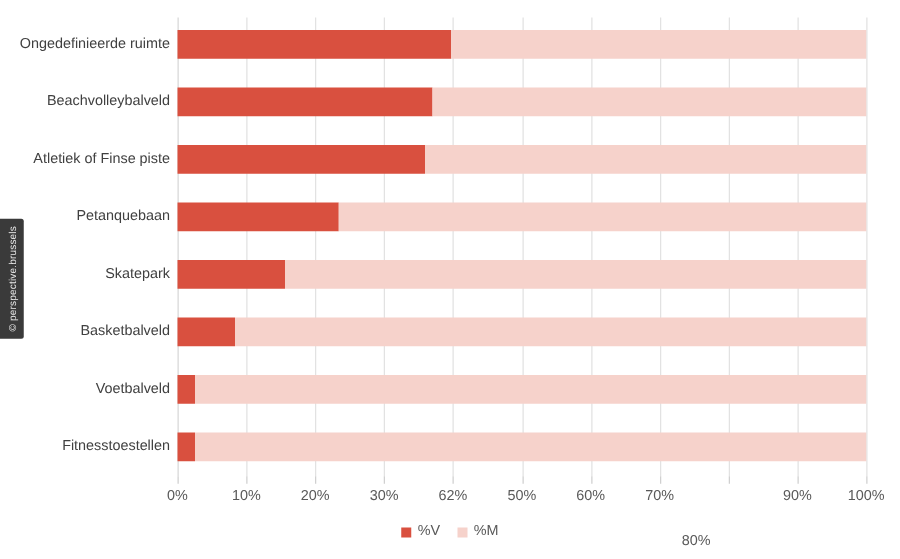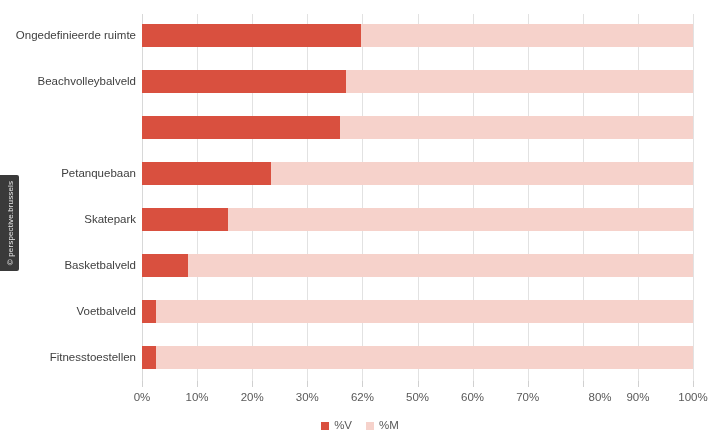--- a/index.html
+++ b/index.html
@@ -159,20 +159,21 @@
 
 <div id="chart-root">
 
   <div id="watermark">
     <span class="wm-text">© perspective.brussels</span>
   </div>
 
   <div id="y-labels">
       <div class="cat-label" style="top: 15px;">Ongedefinieerde ruimte</div>
       <div class="cat-label" style="top: 61px;">Beachvolleybalveld</div>
+      <div class="cat-label" style="top: 107px;">Atletiek of Finse piste</div>
       <div class="cat-label" style="top: 153px;">Petanquebaan</div>
       <div class="cat-label" style="top: 199px;">Skatepark</div>
       <div class="cat-label" style="top: 291px;">Voetbalveld</div>
       <div class="cat-label" style="top: 245px;">Basketbalveld</div>
       <div class="cat-label" style="top: 337px;">Fitnesstoestellen</div>
     </div>
 
   <div id="plot-area">
       <div class="gridline axis-zero" style="left: 0px;"></div>
       <div class="gridline" style="left: 55.1px;"></div>
@@ -230,21 +231,21 @@
       <div class="tick-label" style="left: 165.3px;">30%</div>
       <div class="tick-mark" style="left: 220.4px;"></div>
       <div class="tick-label" style="left: 220.4px;">62%</div>
       <div class="tick-mark" style="left: 275.5px;"></div>
       <div class="tick-label" style="left: 275.5px;">50%</div>
       <div class="tick-mark" style="left: 330.6px;"></div>
       <div class="tick-label" style="left: 330.6px;">60%</div>
       <div class="tick-mark" style="left: 385.7px;"></div>
       <div class="tick-label" style="left: 385.7px;">70%</div>
       <div class="tick-mark" style="left: 440.8px;"></div>
-      <div class="tick-label" style="left: 458px;">80%</div>
+      <div class="tick-label" style="left: 415px; margin-top: 36px;">80%</div>
       <div class="tick-mark" style="left: 495.9px;"></div>
       <div class="tick-label" style="left: 495.9px;">90%</div>
       <div class="tick-mark" style="left: 551px;"></div>
       <div class="tick-label" style="left: 551px;">100%</div>
     </div>
 
   <div id="legend">
       <div class="legend-item">
         <span class="legend-swatch" style="background: rgb(217, 80, 63);"></span>
         <span class="legend-text">%V</span>

